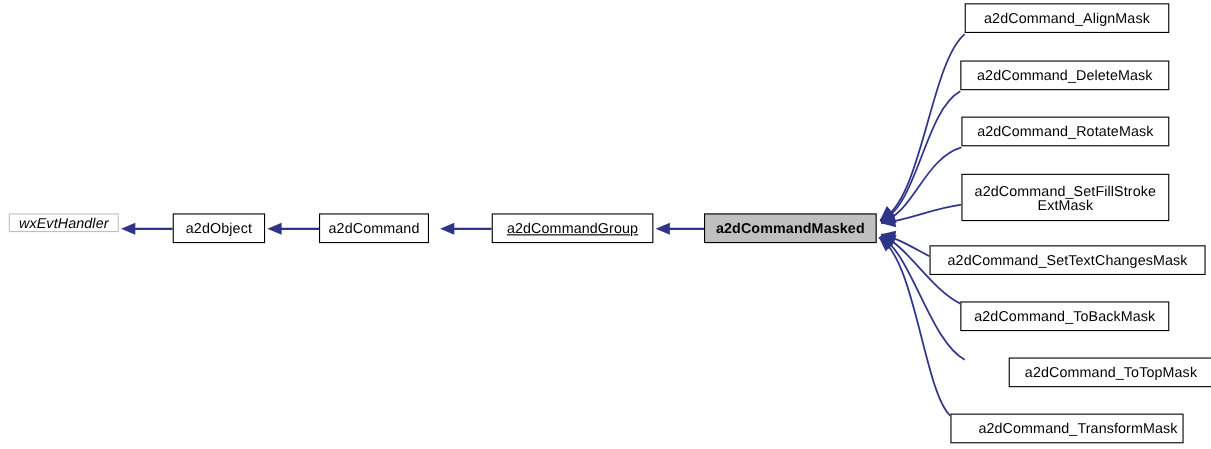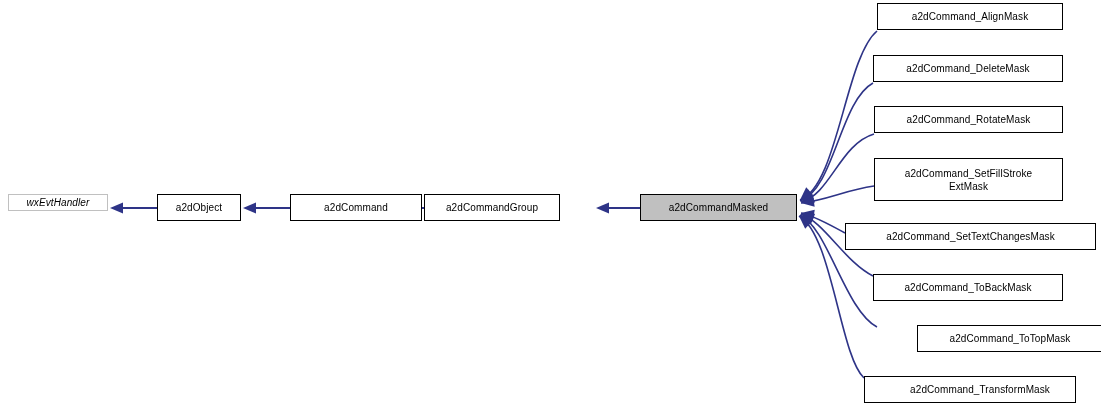--- a/index.html
+++ b/index.html
@@ -26,32 +26,33 @@
   .node {
     position: absolute;
     box-sizing: border-box;
     display: flex;
     align-items: center;
     justify-content: center;
     text-align: center;
     background: #ffffff;
     border: 1px solid #000000;
     color: #000000;
-    font-size: 10px;
+    font-size: 13px;
     line-height: 13px;
     letter-spacing: 0.1px;
     white-space: pre-line;
     z-index: 2;
   }
   .node.external {
     border-color: #c0c0c0;
   }
   .node.current {
     background: #c0c0c0;
     border-color: #000000;
+    font-weight: bold;
   }
   .node-label {
     display: block;
     padding: 0 4px;
   }
 </style>
 </head>
 <body>
 
 <div id="diagram">
@@ -87,22 +88,22 @@
       <polygon points="0,0 13,-5.5 13,5.5" fill="#2e3487" transform="translate(801,203) rotate(-8)"></polygon>
       <polygon points="0,0 13,-5.5 13,5.5" fill="#2e3487" transform="translate(801,213) rotate(10)"></polygon>
       <polygon points="0,0 13,-5.5 13,5.5" fill="#2e3487" transform="translate(801,214) rotate(22)"></polygon>
       <polygon points="0,0 13,-5.5 13,5.5" fill="#2e3487" transform="translate(800,215) rotate(32)"></polygon>
       <polygon points="0,0 13,-5.5 13,5.5" fill="#2e3487" transform="translate(799,216) rotate(41)"></polygon>
     </svg>
 
   <div id="node-layer">
       <div class="node external" style="left: 8px; top: 194px; width: 100px; height: 17px; font-style: italic;"><span class="node-label">wxEvtHandler</span></div>
       <div class="node" style="left: 157px; top: 194px; width: 84px; height: 27px;"><span class="node-label">a2dObject</span></div>
-      <div class="node" style="left: 290px; top: 194px; width: 132px; height: 27px;"><span class="node-label">a2dCommand</span></div>
-      <div class="node" style="left: 424px; top: 194px; width: 136px; height: 27px;"><span class="node-label">a2dCommandGroup</span></div>
+      <div class="node" style="left: 290px; top: 194px; width: 100px; height: 27px;"><span class="node-label">a2dCommand</span></div>
+      <div class="node" style="left: 447px; top: 194px; width: 147px; height: 27px; text-decoration: underline;"><span class="node-label">a2dCommandGroup</span></div>
       <div class="node current" style="left: 640px; top: 194px; width: 157px; height: 27px;"><span class="node-label">a2dCommandMasked</span></div>
       <div class="node" style="left: 877px; top: 3px; width: 186px; height: 27px;"><span class="node-label">a2dCommand_AlignMask</span></div>
       <div class="node" style="left: 873px; top: 55px; width: 190px; height: 27px; text-align: center;"><span class="node-label">a2dCommand_DeleteMask</span></div>
       <div class="node" style="left: 874px; top: 106px; width: 189px; height: 27px;"><span class="node-label">a2dCommand_RotateMask</span></div>
       <div class="node" style="left: 874px; top: 158px; width: 189px; height: 43px;"><span class="node-label">a2dCommand_SetFillStroke
 ExtMask</span></div>
       <div class="node" style="left: 845px; top: 223px; width: 251px; height: 27px;"><span class="node-label">a2dCommand_SetTextChangesMask</span></div>
       <div class="node" style="left: 873px; top: 274px; width: 190px; height: 27px;"><span class="node-label">a2dCommand_ToBackMask</span></div>
       <div class="node" style="left: 917px; top: 325px; width: 186px; height: 27px;"><span class="node-label">a2dCommand_ToTopMask</span></div>
       <div class="node" style="left: 864px; top: 376px; width: 212px; height: 27px; padding-left: 20px;"><span class="node-label">a2dCommand_TransformMask</span></div>

